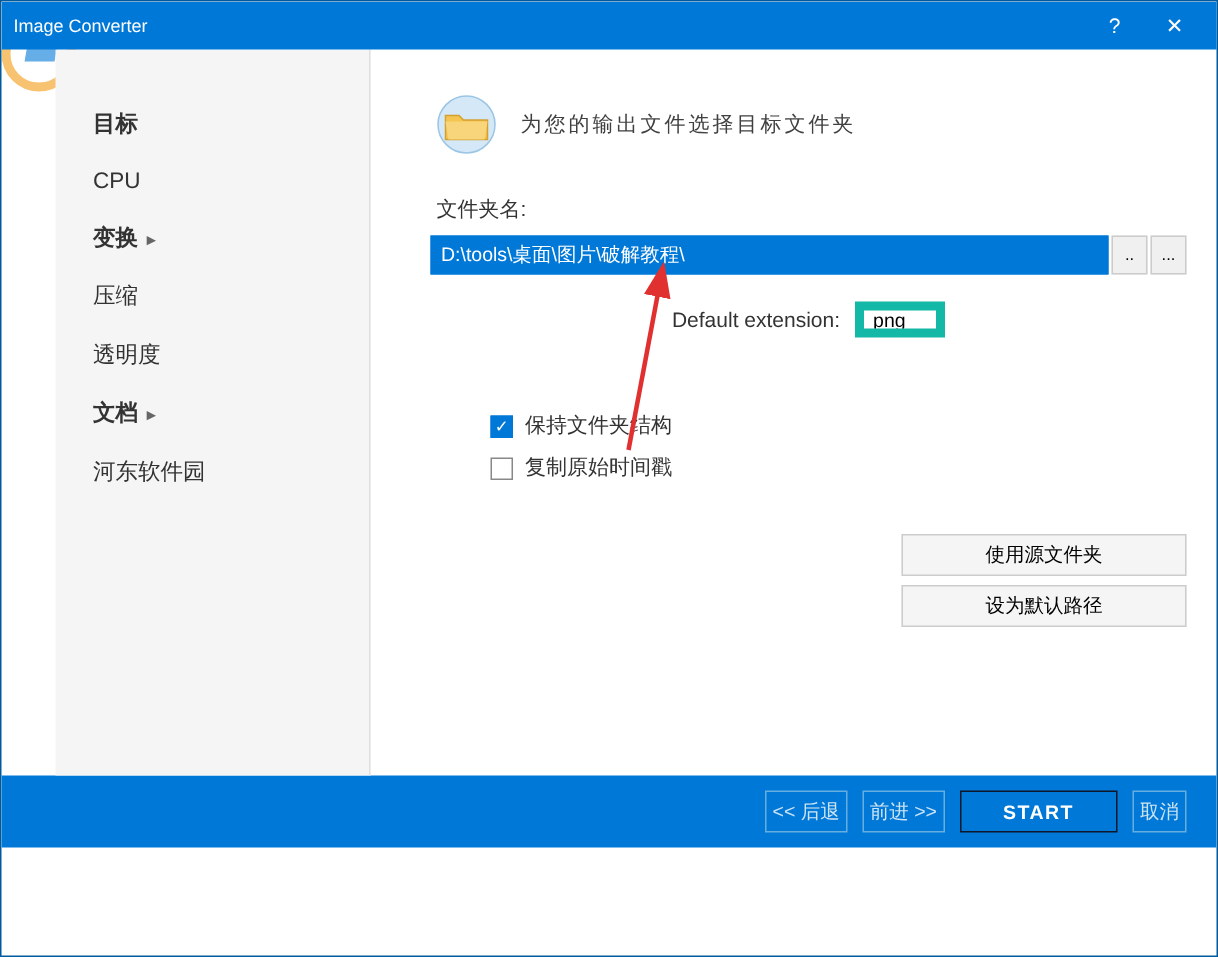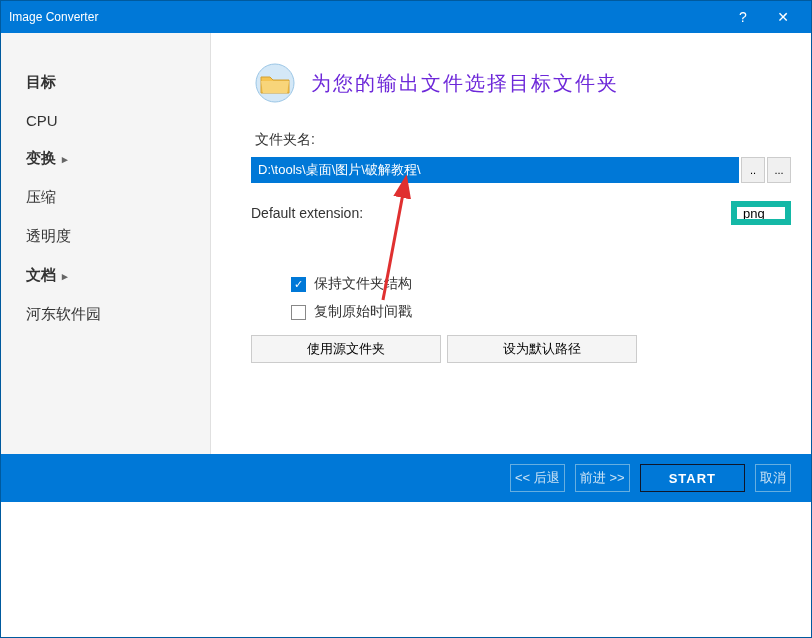--- a/index.html
+++ b/index.html
@@ -8,52 +8,52 @@
     .watermark { position: absolute; top: 10px; left: 0; z-index: 0; pointer-events: none; opacity: 0.6; }
     .watermark-logo { width: 50px; height: 50px; border: 6px solid #f39c12; border-radius: 50%; display: inline-block; position: relative; }
     .watermark-logo::before { content: ''; position: absolute; width: 20px; height: 30px; background: #0078d7; left: 12px; top: -6px; transform: skewX(-10deg); }
     .watermark-text { position: absolute; top: 20px; left: 50px; font-size: 36px; color: #b0c4de; opacity: 0.7; font-weight: bold; letter-spacing: 2px; }
     .watermark-url { position: absolute; top: 60px; left: 70px; font-size: 18px; color: #7a9b7a; opacity: 0.6; }
     
     .titlebar { height: 28px; background: #0078d7; color: #fff; display: flex; align-items: center; padding: 16px 8px; font-size: 12px; position: relative; z-index: 2; }
     .titlebar-title { flex: 1; }
     .titlebar-btn { width: 40px; height: 28px; display: flex; align-items: center; justify-content: center; cursor: pointer; font-size: 14px; }
     
-    .main-area { display: flex; height: 421px; position: relative; z-index: 1; }
+    .main-area { display: flex; height: 484px; position: relative; z-index: 1; padding-left: 36px; }
     
     .sidebar { width: 210px; background: #f5f5f5; border-right: 1px solid #e0e0e0; padding-top: 30px; }
     .sidebar-item { padding: 10px 25px; font-size: 15px; cursor: pointer; color: #333; }
     .sidebar-item.bold { font-weight: bold; }
     .sidebar-item.active { font-weight: bold; }
     .sidebar-arrow { font-size: 11px; margin-left: 6px; color: #666; }
     
     .content { flex: 1; padding: 30px 20px 20px 40px; position: relative; }
     
     .header-row { display: flex; align-items: center; margin-bottom: 28px; }
     .folder-icon { width: 48px; height: 40px; margin-right: 12px; position: relative; }
     .folder-icon svg { width: 100%; height: 100%; }
-    .page-title { font-size: 20px; color: #6d28d9; letter-spacing: 2px; }
+    .page-title { font-size: 14px; color: #404040; letter-spacing: 2px; }
     
     .field-label { font-size: 14px; color: #333; margin-bottom: 8px; margin-left: 4px; }
     
     .path-row { display: flex; align-items: stretch; margin-bottom: 18px; }
     .path-input { flex: 1; height: 26px; border: 1px solid #0078d7; background: #0078d7; color: #fff; padding: 0 6px; font-size: 13px; }
     .path-input::selection { background: #fff; color: #0078d7; }
     .path-btn { width: 24px; height: 26px; border: 1px solid #ccc; background: #f0f0f0; margin-left: 2px; font-size: 11px; cursor: pointer; display: flex; align-items: center; justify-content: center; }
     
-    .ext-row { display: flex; justify-content: space-between; align-items: center; margin-bottom: 50px; }
+    .ext-row { display: flex; justify-content: center; align-items: center; margin-bottom: 50px; }
     .ext-label { margin-right: 10px; font-size: 14px; color: #333; }
     .ext-input { width: 60px; height: 24px; border: 6px solid #14b8a6; padding: 0 6px; font-size: 13px; }
     
     .checkbox-row { display: flex; align-items: center; margin-bottom: 10px; margin-left: 40px; }
     .checkbox { width: 15px; height: 15px; border: 1px solid #888; margin-right: 8px; display: flex; align-items: center; justify-content: center; font-size: 11px; }
     .checkbox.checked { background: #0078d7; border-color: #0078d7; color: #fff; }
     .checkbox-label { font-size: 14px; color: #333; }
     
-    .action-buttons { margin-top: 14px; display: flex; flex-direction: row; align-items: flex-end; gap: 6px; }
+    .action-buttons { margin-top: 35px; display: flex; flex-direction: column; align-items: flex-end; gap: 6px; }
     .action-btn { width: 190px; height: 28px; border: 1px solid #ccc; background: #f5f5f5; font-size: 13px; cursor: pointer; display: flex; align-items: center; justify-content: center; }
     
     .red-arrow { position: absolute; top: 142px; left: 164px; pointer-events: none; }
     
     .bottombar { height: 48px; background: #0078d7; display: flex; align-items: center; justify-content: flex-end; padding: 0 20px; gap: 10px; }
     .bottom-btn { height: 28px; padding: 0 4px; background: #0078d7; border: 1px solid #66aee0; color: #cde4f5; font-size: 13px; cursor: pointer; display: flex; align-items: center; justify-content: center; }
     .bottom-btn.primary { border: 1px solid #0f172a; color: #fff; padding: 0 28px; font-weight: bold; letter-spacing: 1px; }
   </style>
 </head>
 <body>

